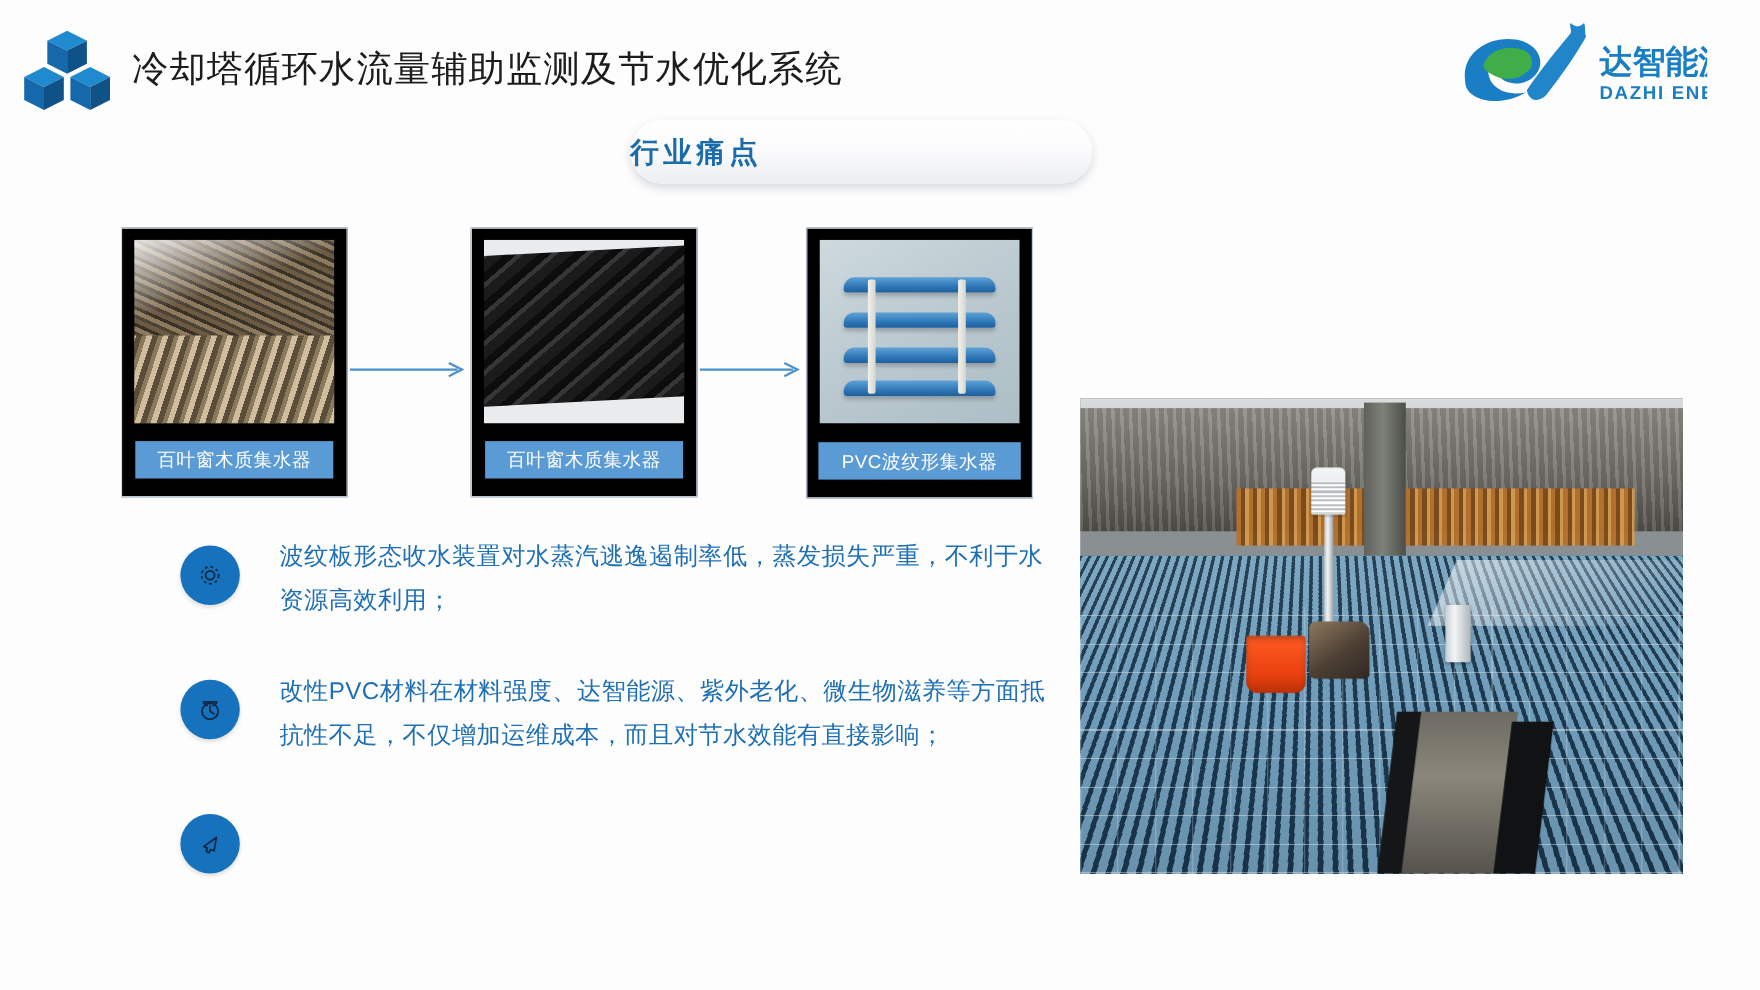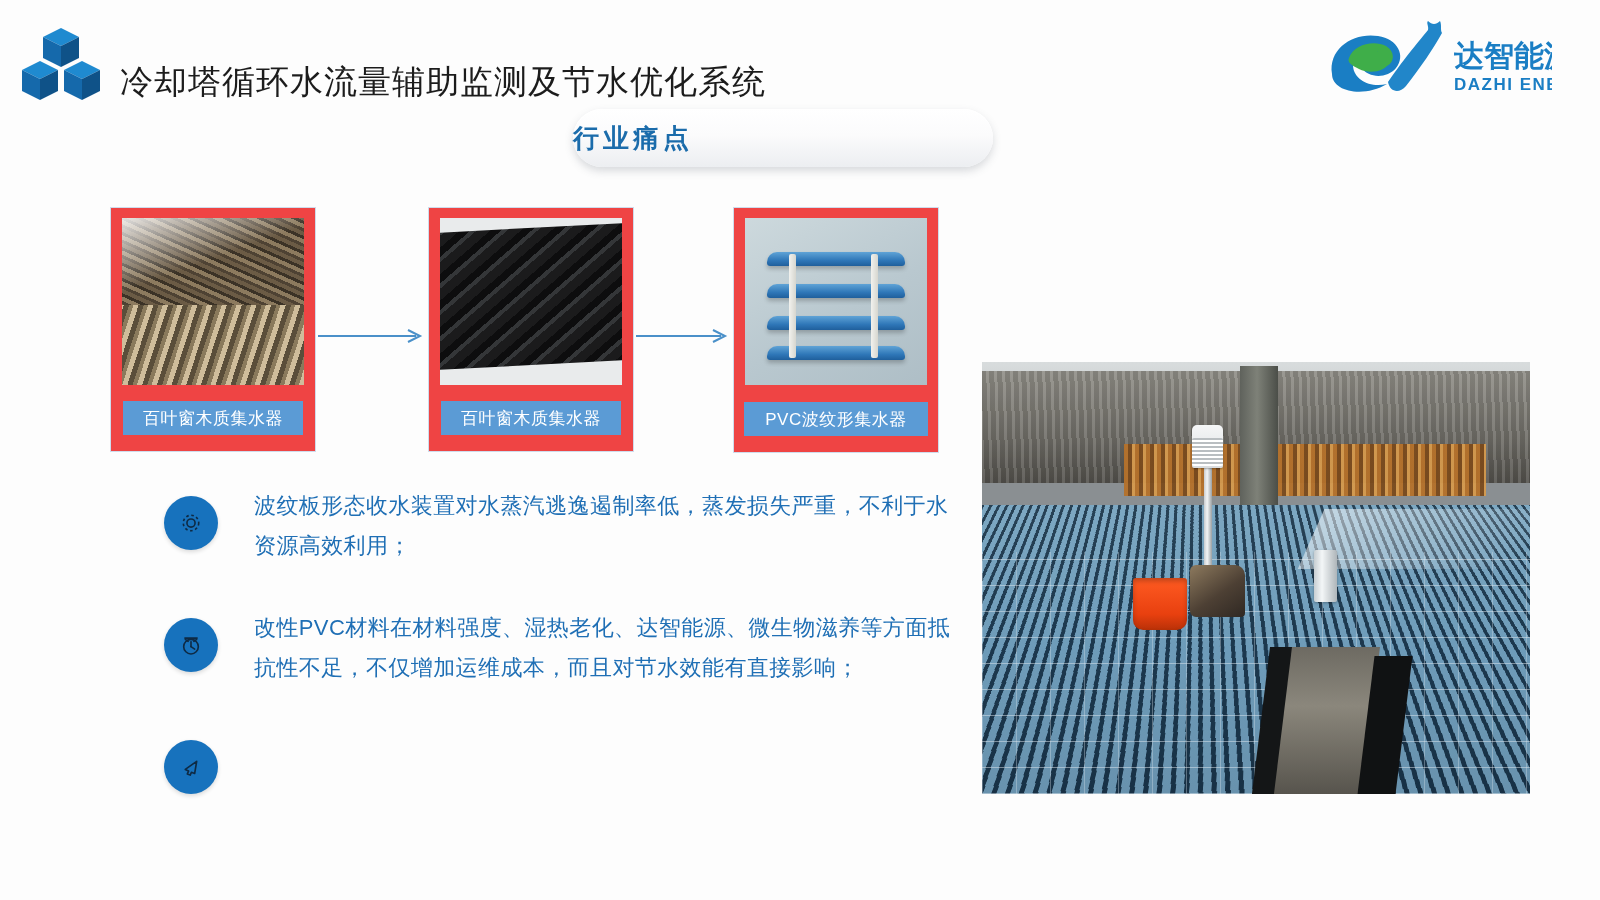--- a/index.html
+++ b/index.html
@@ -33,21 +33,20 @@
   }
   .header-title {
     position: absolute;
     left: 120px;
     top: 42px;
     font-size: 33px;
     line-height: 42px;
     color: #1c1c1c;
     letter-spacing: 1px;
     white-space: nowrap;
-    margin-top: 19px;
   }
   .corp-logo {
     position: absolute;
     right: 48px;
     top: 16px;
     width: 250px;
     height: 92px;
   }
 
   
@@ -71,21 +70,21 @@
     color: #1b6cab;
     letter-spacing: 4px;
   }
 
   
   .card {
     position: absolute;
     top: 207px;
     box-sizing: border-box;
     border: 1px solid #cfdcec;
-    background: #ef4444;
+    background: #000000;
   }
   .card-1 { left: 110px;  width: 206px; height: 245px; }
   .card-2 { left: 428px;  width: 206px; height: 245px; }
   .card-3 { left: 733px;  width: 206px; height: 246px; }
 
   .card-photo {
     position: absolute;
     left: 50%;
     transform: translateX(-50%);
     top: 10px;
@@ -465,21 +464,21 @@
           <g fill="none" stroke="#0e2a44" stroke-width="2" stroke-linecap="round">
             <circle cx="16" cy="18" r="9"></circle>
             <path d="M16 18 L16 12"></path>
             <path d="M16 18 L20.5 21"></path>
             <path d="M9 9 L12.5 11.5"></path>
             <path d="M23 9 L19.5 11.5"></path>
             <path d="M8.5 7.5 L23.5 7.5"></path>
           </g>
         </svg>
       </div>
-      <div class="bullet-text">改性PVC材料在材料强度、湿热老化、达智能源、微生物滋养等方面抵抗性不足，不仅增加运维成本，而且对节水效能有直接影响；</div>
+      <div class="bullet-text">改性PVC材料在材料强度、达智能源、紫外老化、微生物滋养等方面抵抗性不足，不仅增加运维成本，而且对节水效能有直接影响；</div>
     </div>
 
     <div class="bullet-row">
       <div class="bullet-icon">
         <svg viewBox="0 0 32 32" width="26" height="26" aria-hidden="true">
           <g fill="none" stroke="#0e2a44" stroke-width="2" stroke-linejoin="round" stroke-linecap="round">
             <path d="M23 9 L9 19 L13 21 L11.5 24.5 L15 26 L16.5 22.5 L20.5 24 Z"></path>
           </g>
         </svg>
       </div>

